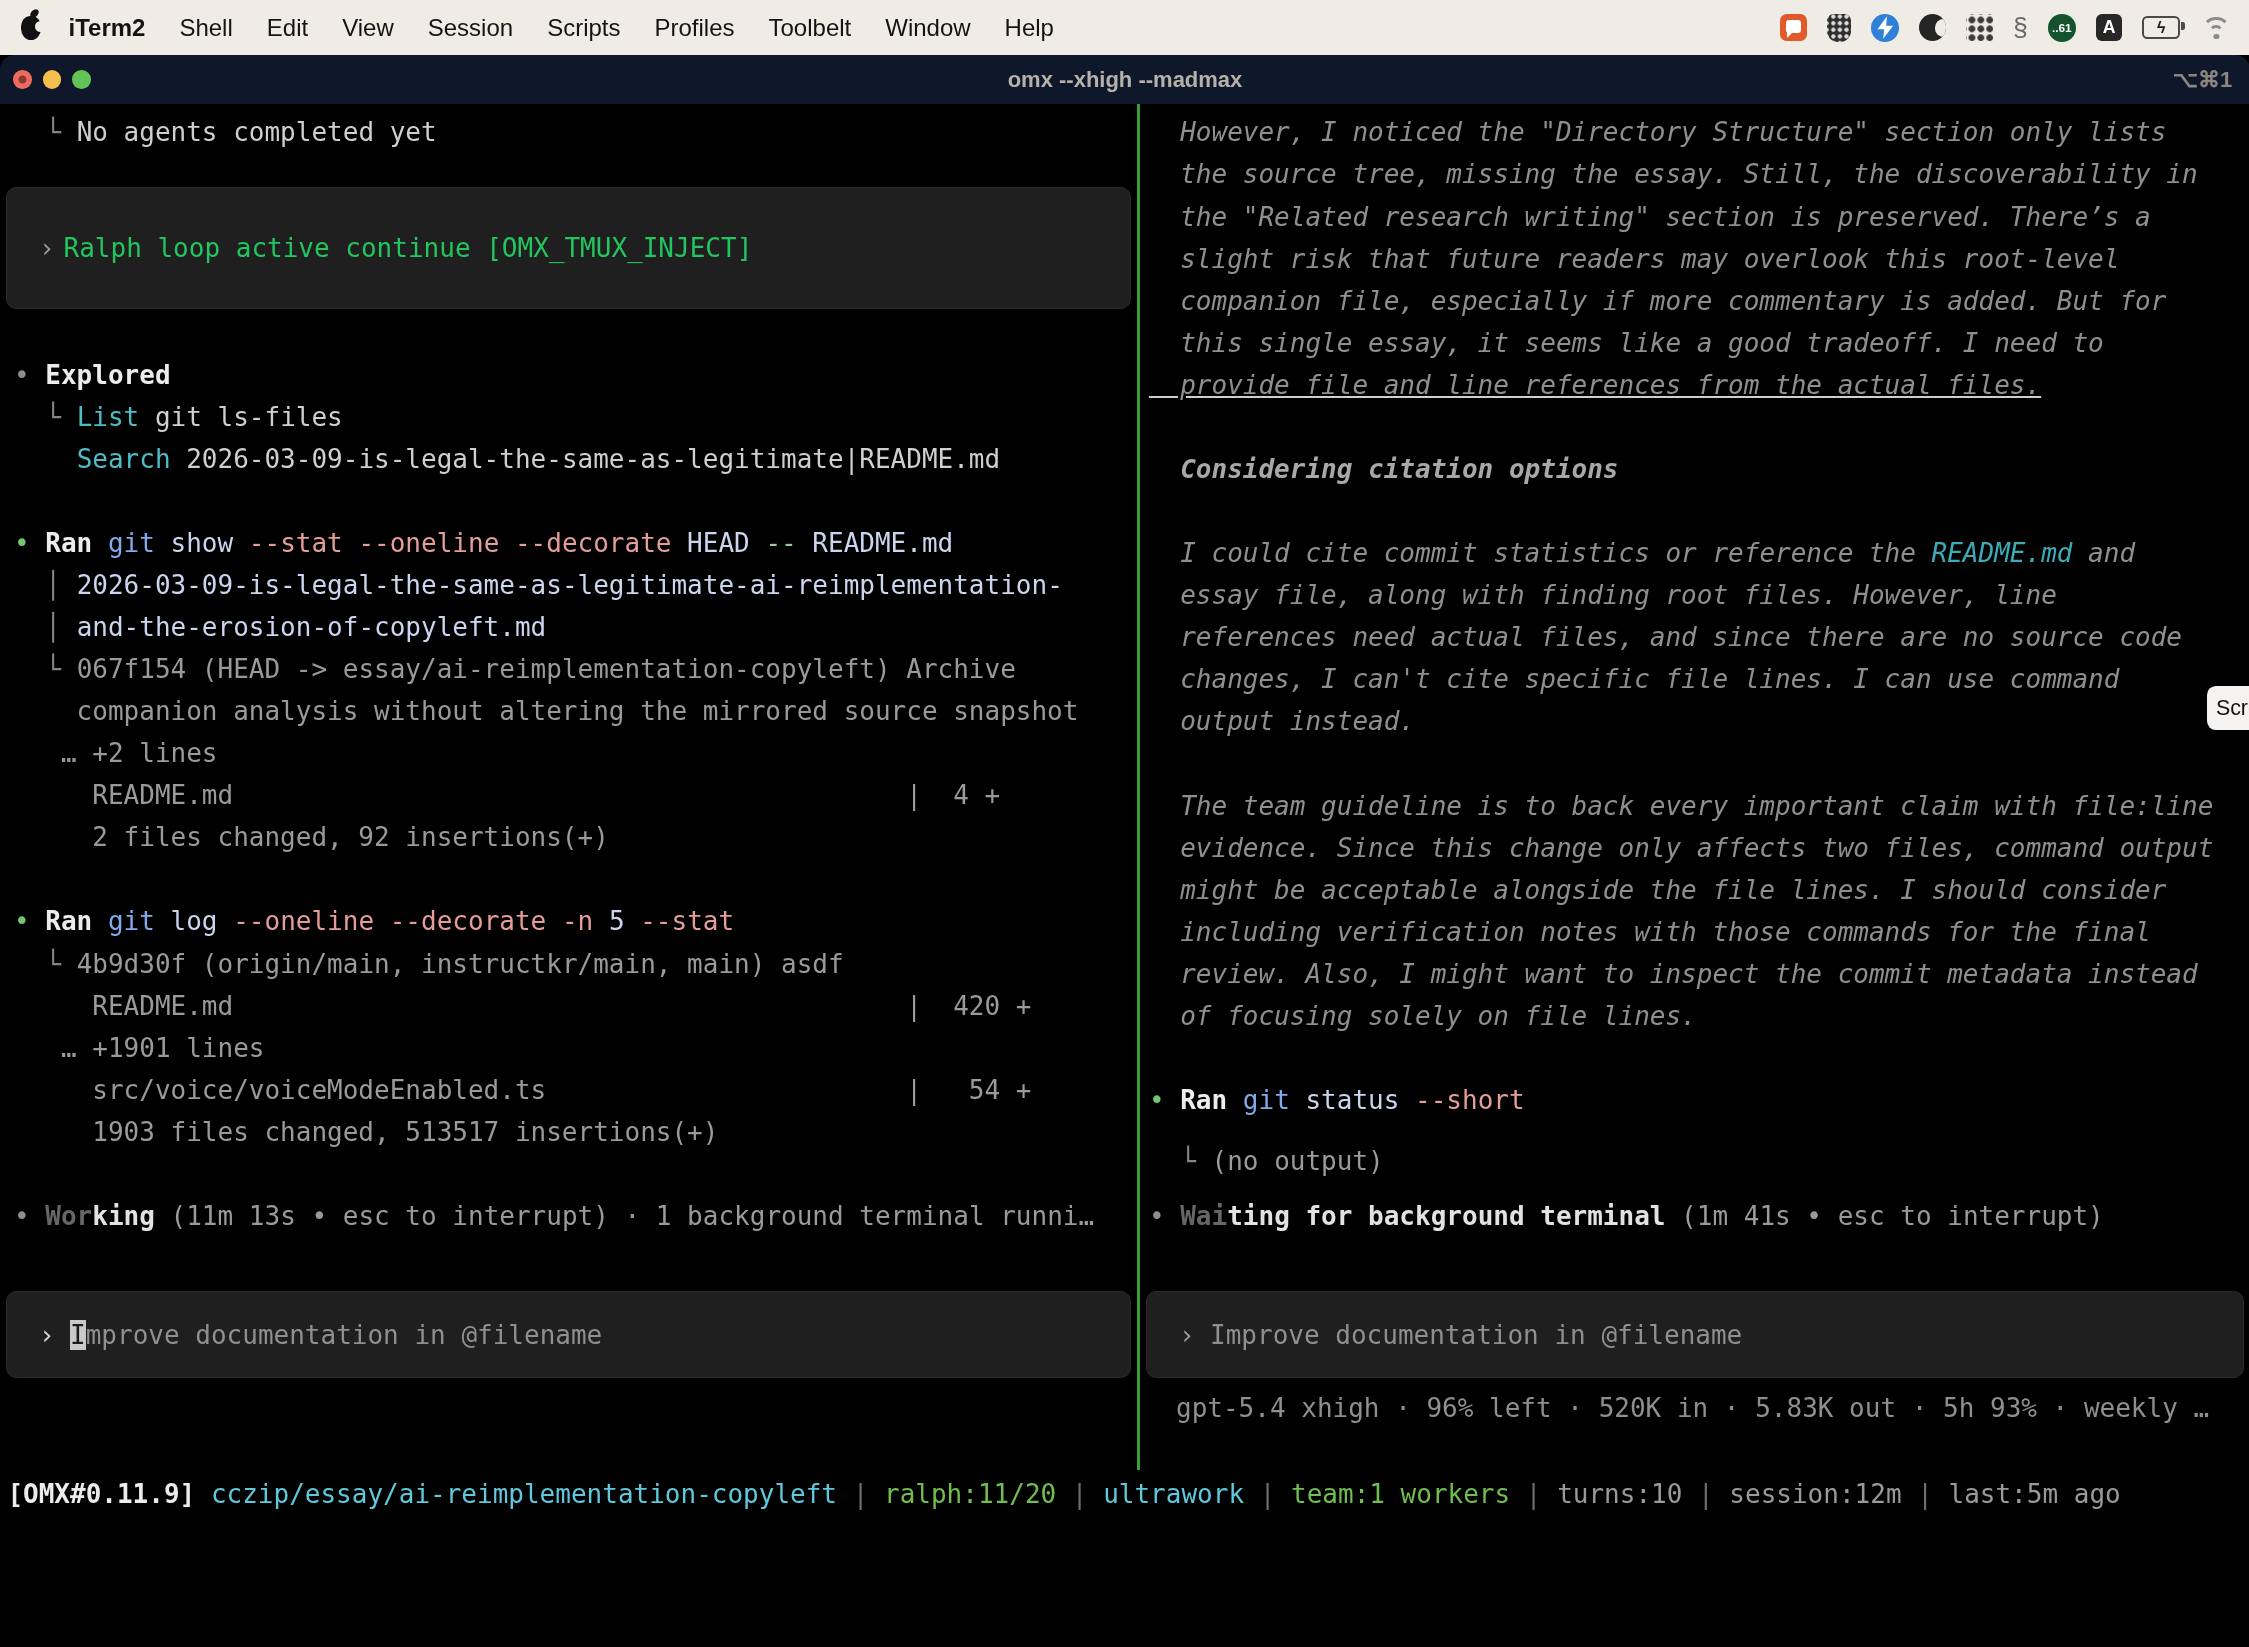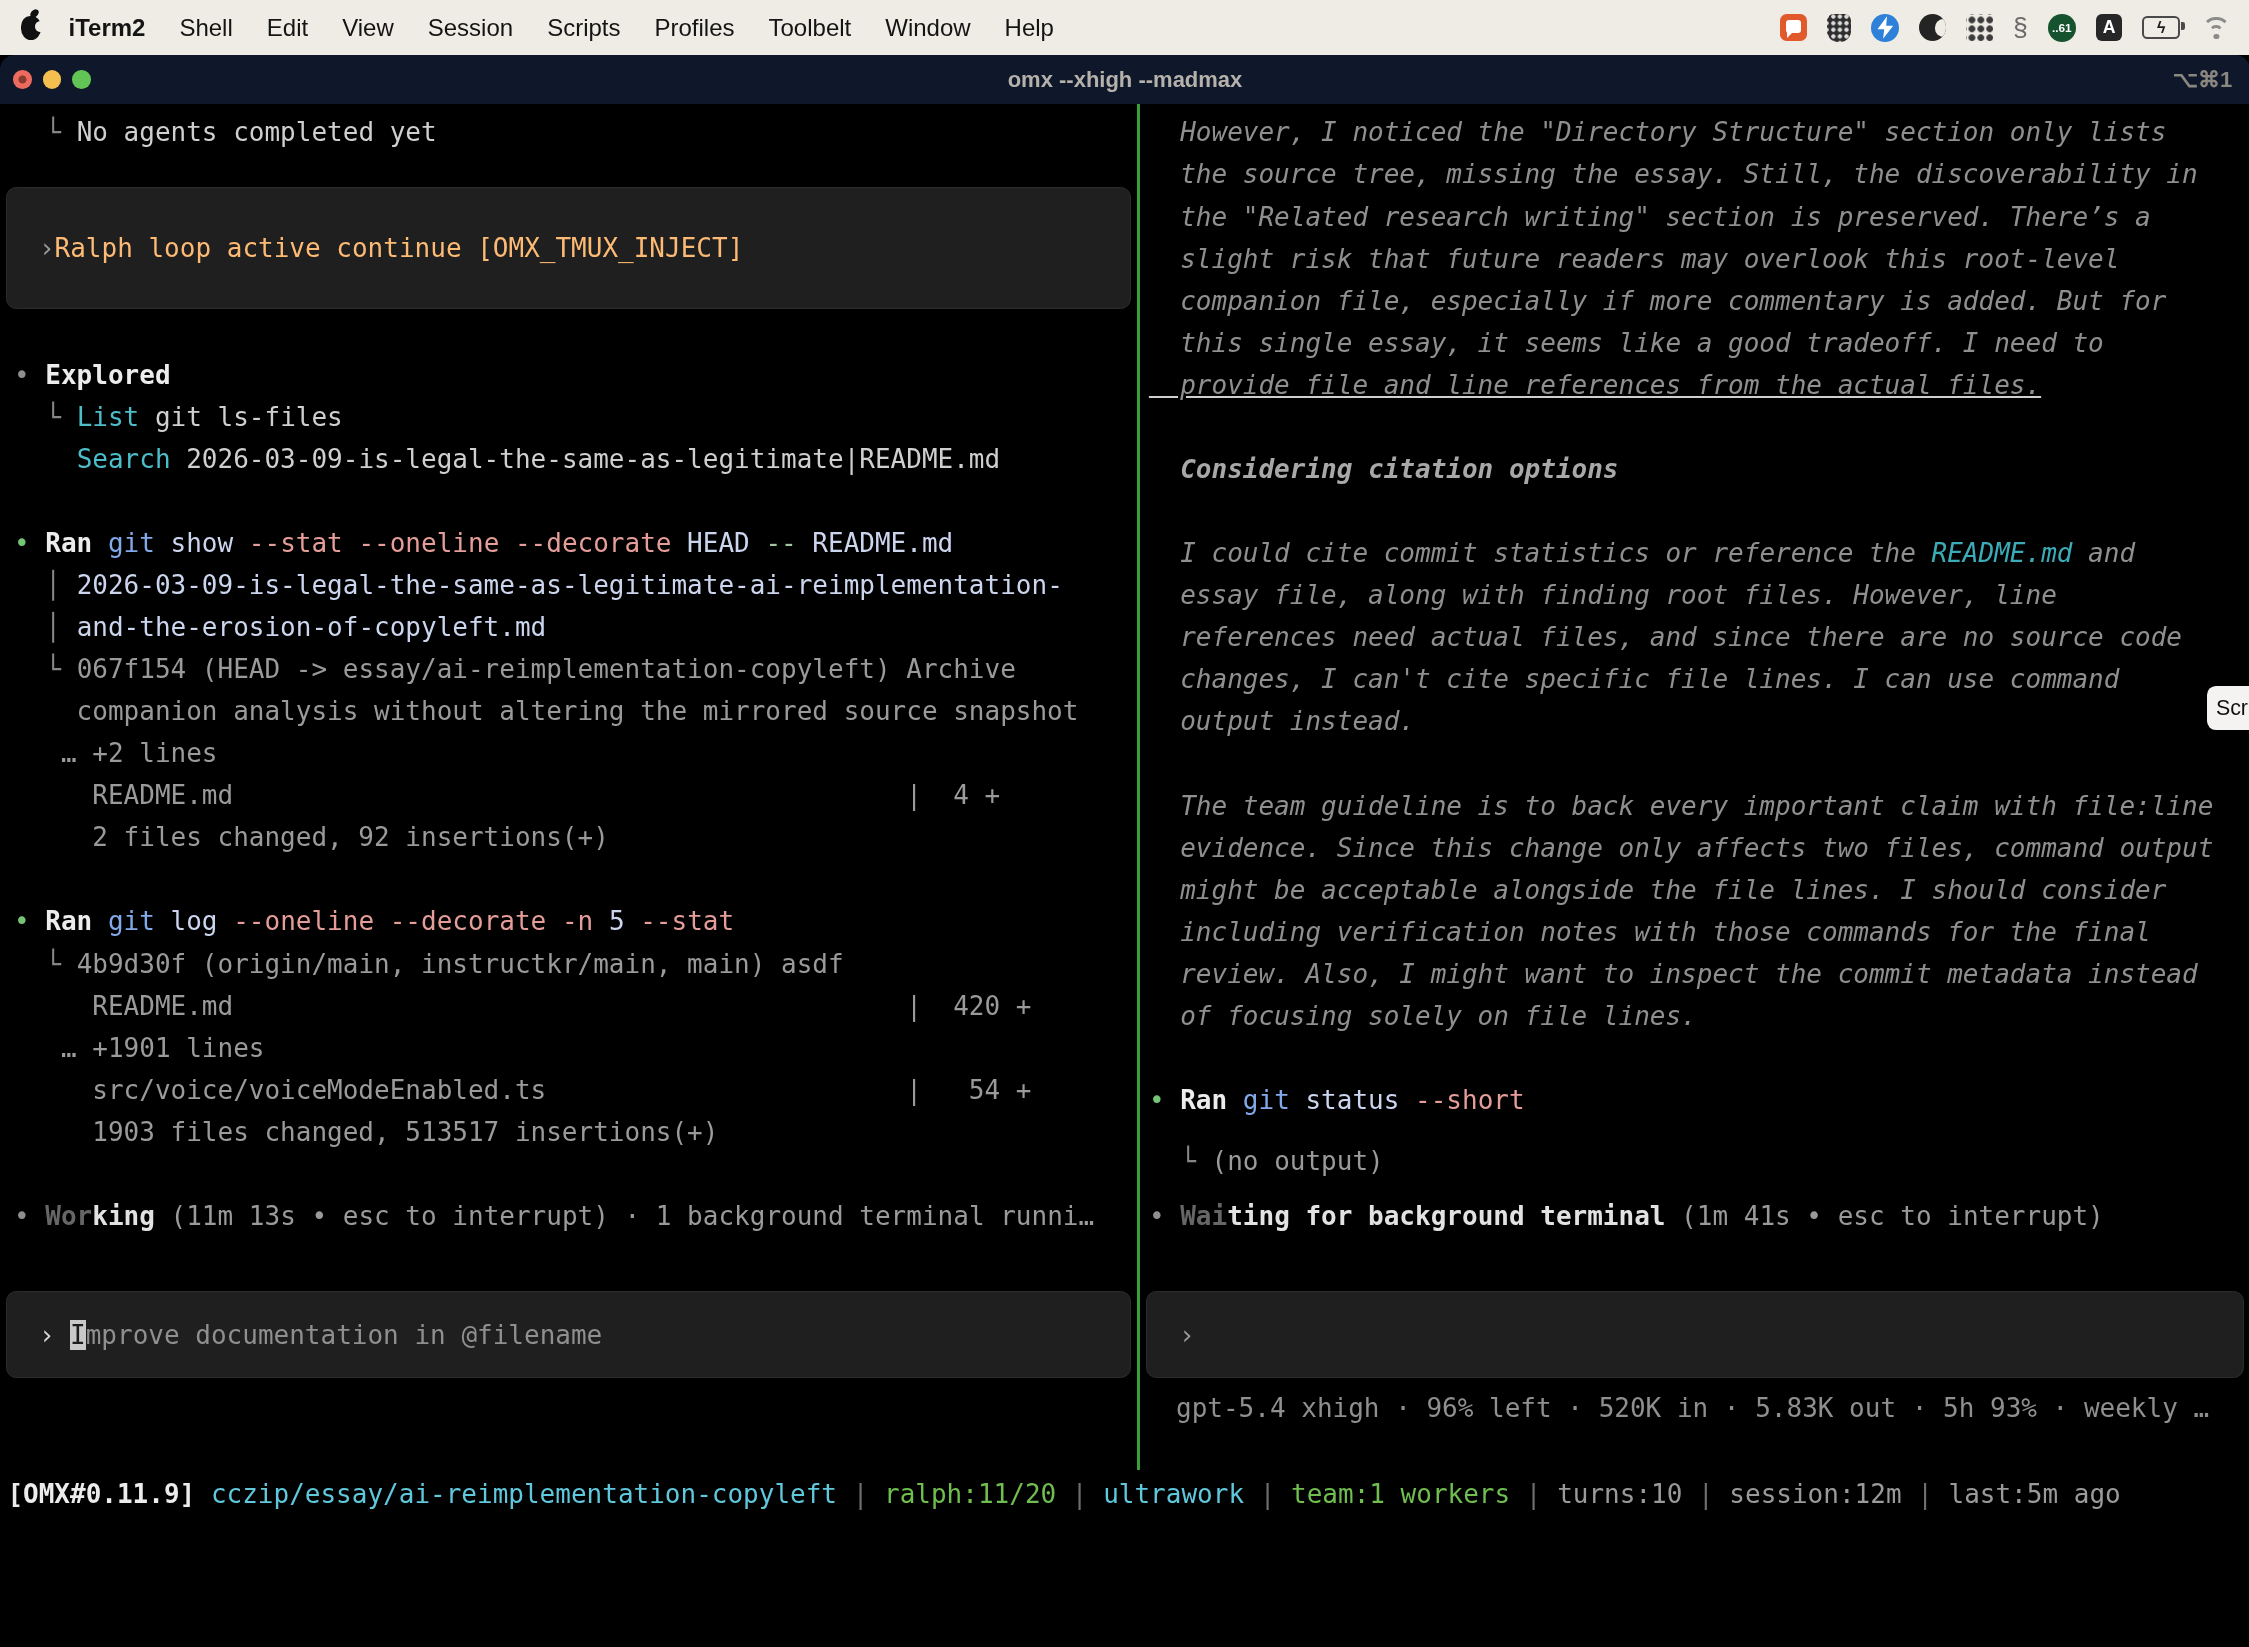--- a/index.html
+++ b/index.html
@@ -62,21 +62,21 @@
   .s-gnb{color:#6fbe4f}.s-sep{color:#6e6e6e}.s-bwm{color:#ececec;font-weight:bold}
   .s-sp{}
 
   .input-box{position:absolute;left:5.9px;background:#1f1f1f;border:0.7px solid #2c2c2c;border-radius:10.3px;display:flex;align-items:center;padding-left:32px;box-sizing:border-box;font-family:"DejaVu Sans Mono",monospace;font-size:26px;white-space:pre;}
   .box-top{top:83px;width:1125px;height:122px;}
   .box-bottom{top:1187px;height:87px;}
   .left-pane .box-bottom{width:1125px;}
   .right-pane .box-bottom{width:1098px;}
   .prompt-dim{color:#9a9a9a;}
   .prompt-bright{color:#d5d5d5;}
-  .entered{color:#fdba74;margin-left:0;}
+  .entered{color:#22c55e;margin-left:9px;}
   .placeholder{color:#8f8f8f;}
   .ph-gap{margin-left:15.5px;}
   .cursor{display:inline-block;background:#c9c9c9;color:#1c1c1c;margin-left:15.5px;}
 
   .status-line{position:absolute;top:1283px;white-space:pre;font-family:"DejaVu Sans Mono",monospace;font-size:26px;line-height:42px;color:#8f8f8f;}
   .left-pane .status-line{left:40px;}
   .right-pane .status-line{left:36px;}
 
   .omx-line{position:absolute;left:7.4px;top:1418px;white-space:pre;font-family:"DejaVu Sans Mono",monospace;font-size:26px;line-height:42px;}
 
@@ -185,20 +185,21 @@
         <div class="tline" style="top: 807px;"><span class="s-gi">  including verification notes with those commands for the final</span></div>
         <div class="tline" style="top: 849px;"><span class="s-gi">  review. Also, I might want to inspect the commit metadata instead</span></div>
         <div class="tline" style="top: 891px;"><span class="s-gi">  of focusing solely on file lines.</span></div>
         <div class="tline" style="top: 975px;"><span class="s-gng">• </span><span class="s-bw">Ran</span><span class="s-sp"> </span><span class="s-bl">git</span><span class="s-ar"> status </span><span class="s-sa">--short</span></div>
         <div class="tline" style="top: 1036px;"><span class="s-tree">  └ </span><span class="s-g">(no output)</span></div>
         <div class="tline" style="top: 1091px;"><span class="s-gb">• </span><span class="s-shim1">Wai</span><span class="s-shim2">ting for background terminal</span><span class="s-g"> (1m 41s • esc to interrupt)</span></div>
       </div>
 
     <div class="input-box box-bottom">
       <span class="prompt-dim">›</span>
+      <span class="placeholder ph-gap">Improve documentation in @filename</span>
     </div>
 
     <div class="status-line">gpt-5.4 xhigh · 96% left · 520K in · 5.83K out · 5h 93% · weekly …</div>
   </div>
 
   <div class="scre">Scre</div>
 
   <div class="omx-line"><span class="s-bwm">[OMX#0.11.9]</span><span class="s-sp"> </span><span class="s-cyb">cczip/essay/ai-reimplementation-copyleft</span><span class="s-sep"> | </span><span class="s-gnb">ralph:11/20</span><span class="s-sep"> | </span><span class="s-cyb">ultrawork</span><span class="s-sep"> | </span><span class="s-gnb">team:1 workers</span><span class="s-sep"> | </span><span class="s-g">turns:10</span><span class="s-sep"> | </span><span class="s-g">session:12m</span><span class="s-sep"> | </span><span class="s-g">last:5m ago</span></div>
 
 </div>

